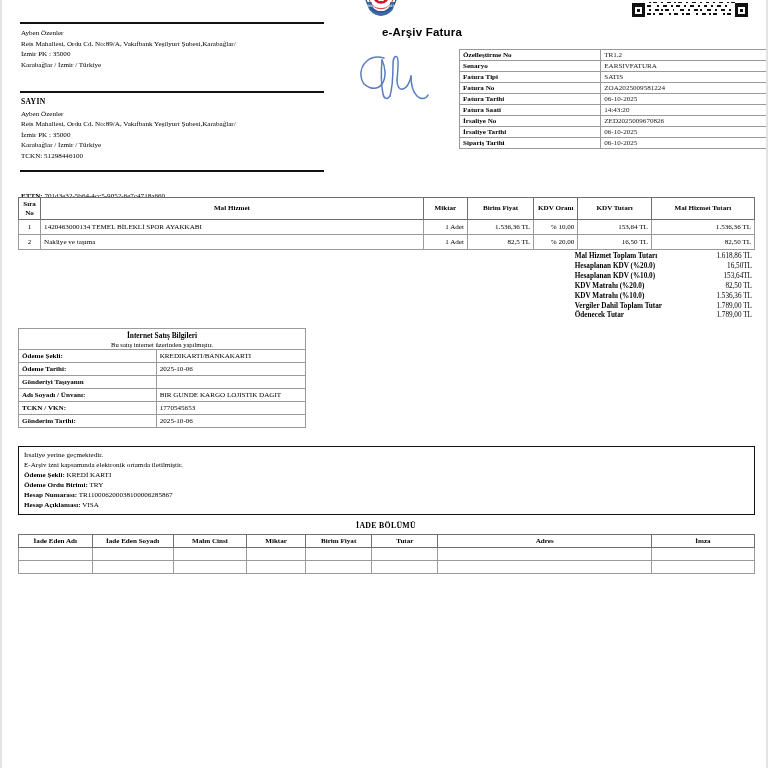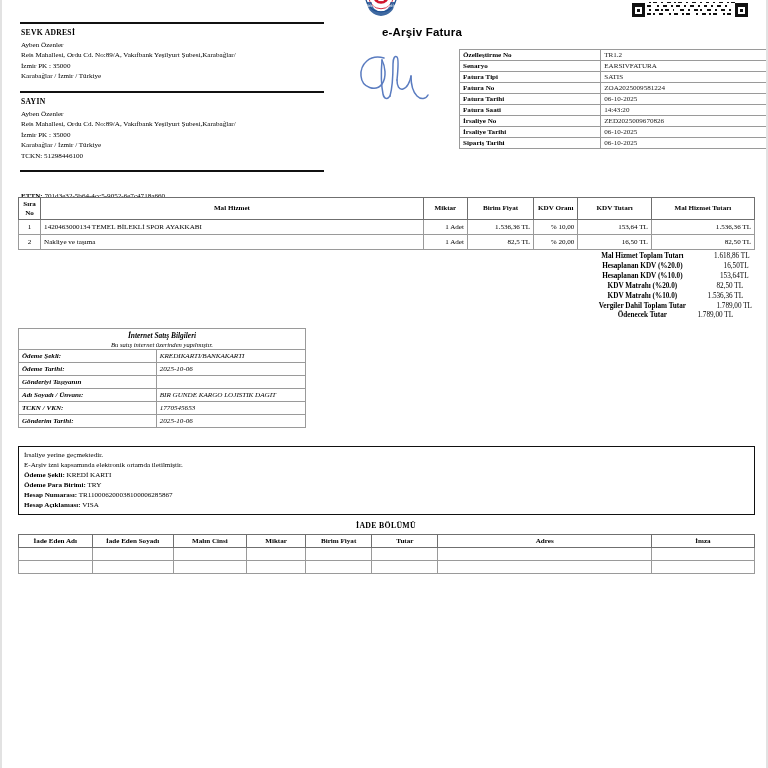--- a/index.html
+++ b/index.html
@@ -133,21 +133,21 @@
   .items td.c { text-align: center; }
   .items td.r { text-align: right; }
 
   
   .totals {
     position: absolute;
     right: 14px; top: 252px;
     font-size: 7.2px;
     line-height: 9.9px;
   }
-  .totals .row { display: flex; justify-content: center; }
+  .totals .row { display: flex; justify-content: space-between; gap: 24px; }
   .totals .lbl {
     font-weight: bold;
     text-align: right;
     padding-right: 10px;
     white-space: nowrap;
   }
   .totals .amt {
     width: 56px;
     text-align: right;
     white-space: nowrap;
@@ -161,21 +161,20 @@
   }
   .isales table {
     width: 100%;
     border-collapse: collapse;
     font-size: 7.1px;
   }
   .isales td {
     border: .8px solid #9a9a9a;
     padding: 1.5px 3px;
     height: 9px;
-    font-style: italic;
   }
   .isales td.k { font-weight: bold; width: 48%; white-space: nowrap; }
   .isales .hdr-cell {
     border: .8px solid #9a9a9a;
     border-bottom: none;
     text-align: center;
     padding: 2px 4px 1px;
   }
   .isales .hdr-cell .h1 {
     font-weight: bold;
@@ -375,21 +374,20 @@
         <rect x="37" y="14" width="2" height="1"></rect>
       <rect x="41" y="14" width="1" height="1"></rect>
         <rect x="43" y="14" width="2" height="1"></rect>
         <rect x="48" y="14" width="1" height="1"></rect>
       <rect x="50" y="14" width="2" height="1"></rect>
     </g>
   </svg>
 
   <div class="addr-rule" style="top:22px"></div>
   <div class="addr-block" style="top:28px">
-    <div class="ttl">SEVK ADRESİ</div>
     <div>Ayben Özenler</div>
     <div>Reis Mahallesi, Ordu Cd. No:89/A, Vakıfbank Yeşilyurt Şubesi,Karabağlar/</div>
     <div>İzmir PK : 35000</div>
     <div>Karabağlar / İzmir / Türkiye</div>
   </div>
 
   <div class="addr-rule" style="top:91px"></div>
   <div class="addr-block" style="top:97px">
     <div class="ttl">SAYIN</div>
     <div>Ayben Özenler</div>
@@ -555,21 +553,21 @@
   </div>
 
   <div class="notes">
     <div>İrsaliye yerine geçmektedir.</div>
     <div>E-Arşiv izni kapsamında elektronik ortamda iletilmiştir.</div>
     <div>
       <b>Ödeme Şekli:</b>
       <span>KREDİ KARTI</span>
     </div>
     <div>
-      <b>Ödeme Para Birimi:</b>
+      <b>Ödeme Ordu Birimi:</b>
       <span>TRY</span>
     </div>
     <div>
       <b>Hesap Numarası:</b>
       <span>TR110006200038100006285867</span>
     </div>
     <div>
       <b>Hesap Açıklaması:</b>
       <span>VISA</span>
     </div>

